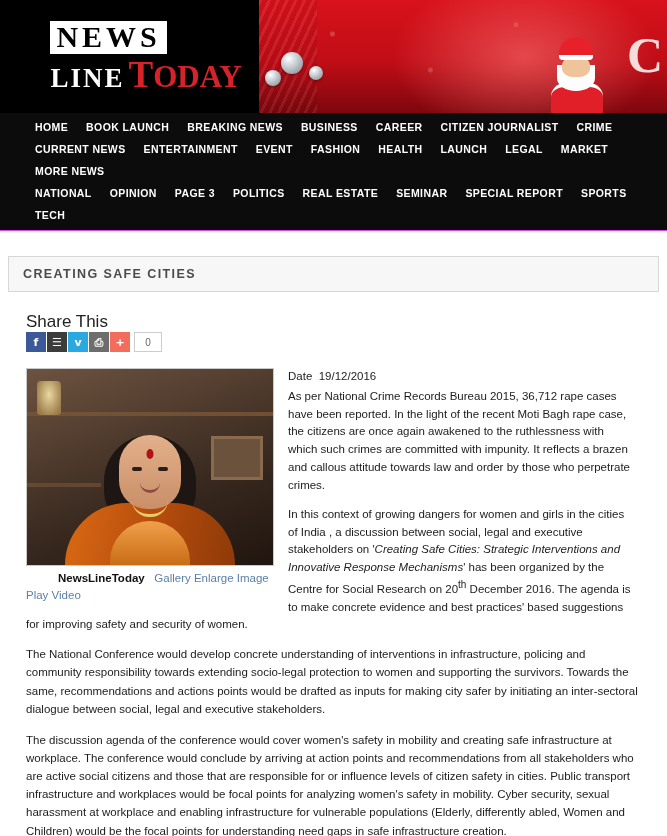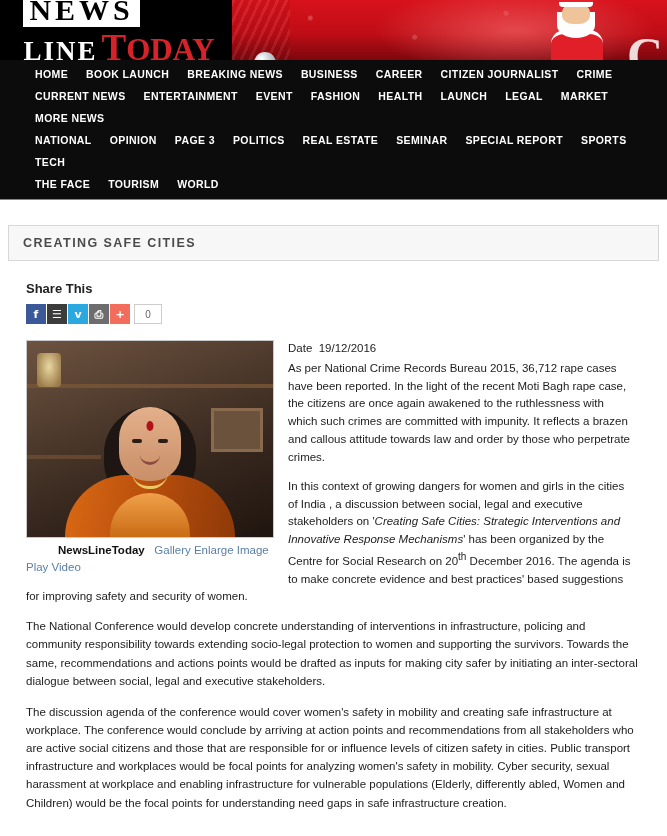--- a/index.html
+++ b/index.html
@@ -16,23 +16,24 @@
   .page {
     position: relative;
     width: 667px;
     height: 836px;
     background: #ffffff;
     box-sizing: border-box;
   }
   
   .banner {
     display: flex;
-    height: 60px;
+    height: 113px;
     background: #000;
     align-items: stretch;
+    padding-left: 27px;
   }
   .logo-box {
     width: 232px;
     background: #000;
     display: flex;
     align-items: center;
     justify-content: center;
     flex-shrink: 0;
   }
   .logo {
@@ -175,24 +176,24 @@
     padding: 10px 14px;
     font-size: 12.5px;
     letter-spacing: 1.4px;
     color: #4b4b4b;
     font-weight: bold;
   }
   .article {
     padding: 14px 26px 8px 26px;
   }
   .share-title {
-    font-size: 13px;
-    font-weight: bold;
+    font-size: 17px;
+    font-weight: normal;
     color: #222;
-    margin: 6px 0 8px 0;
+    margin: 6px 0 0 0;
   }
   .share-row {
     display: flex;
     align-items: stretch;
     height: 20px;
     margin-bottom: 16px;
   }
   .share-btn {
     width: 20px;
     height: 20px;
@@ -411,25 +412,20 @@
     <div class="nav-row">
       <a class="nav-item">NATIONAL</a>
       <a class="nav-item">OPINION</a>
       <a class="nav-item">PAGE 3</a>
       <a class="nav-item">POLITICS</a>
       <a class="nav-item">REAL ESTATE</a>
       <a class="nav-item">SEMINAR</a>
       <a class="nav-item">SPECIAL REPORT</a>
       <a class="nav-item">SPORTS</a>
       <a class="nav-item">TECH</a>
-    </div>
-    <div class="nav-row">
-      <a class="nav-item">THE FACE</a>
-      <a class="nav-item">TOURISM</a>
-      <a class="nav-item">WORLD</a>
     </div>
   </div>
 
   <div class="content">
 
     <div class="title-bar">CREATING SAFE CITIES</div>
 
     <div class="article">
 
       <div class="share-title">Share This</div>

